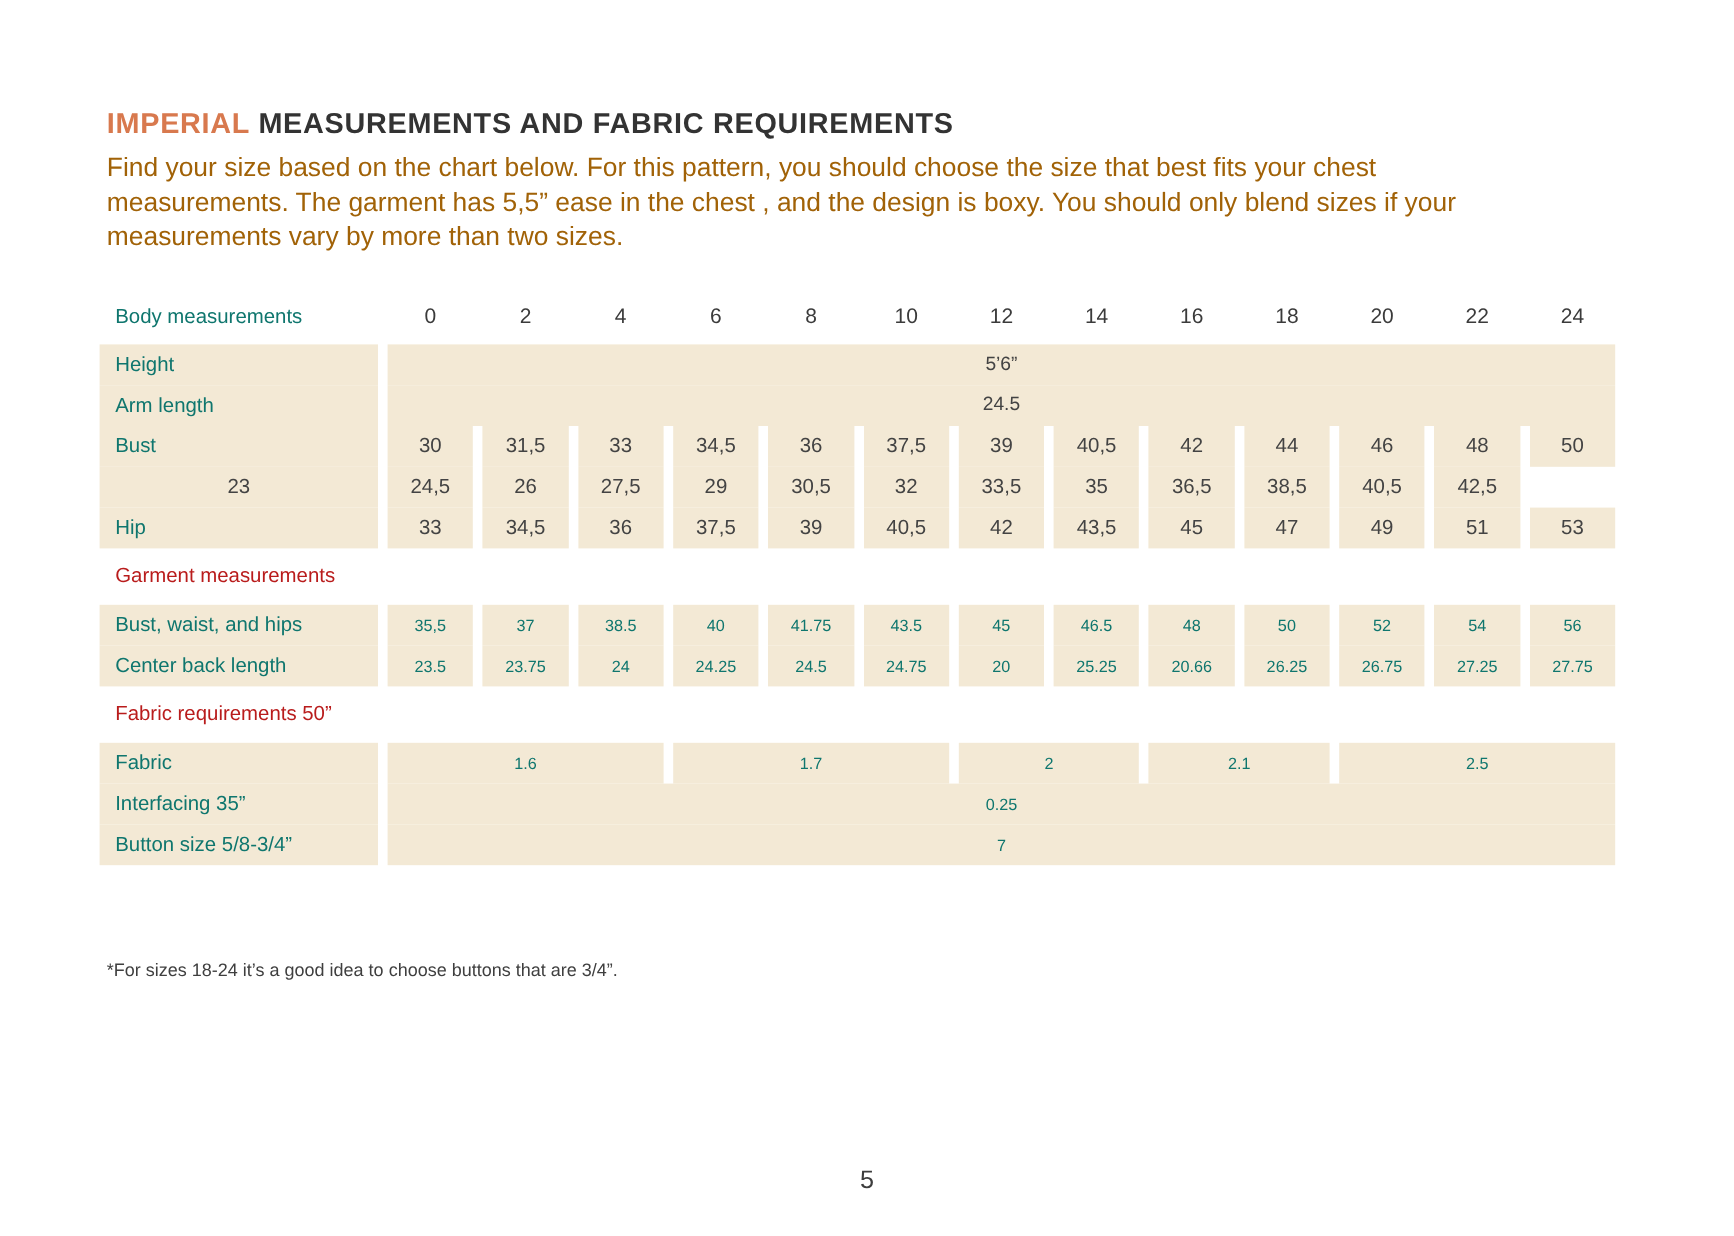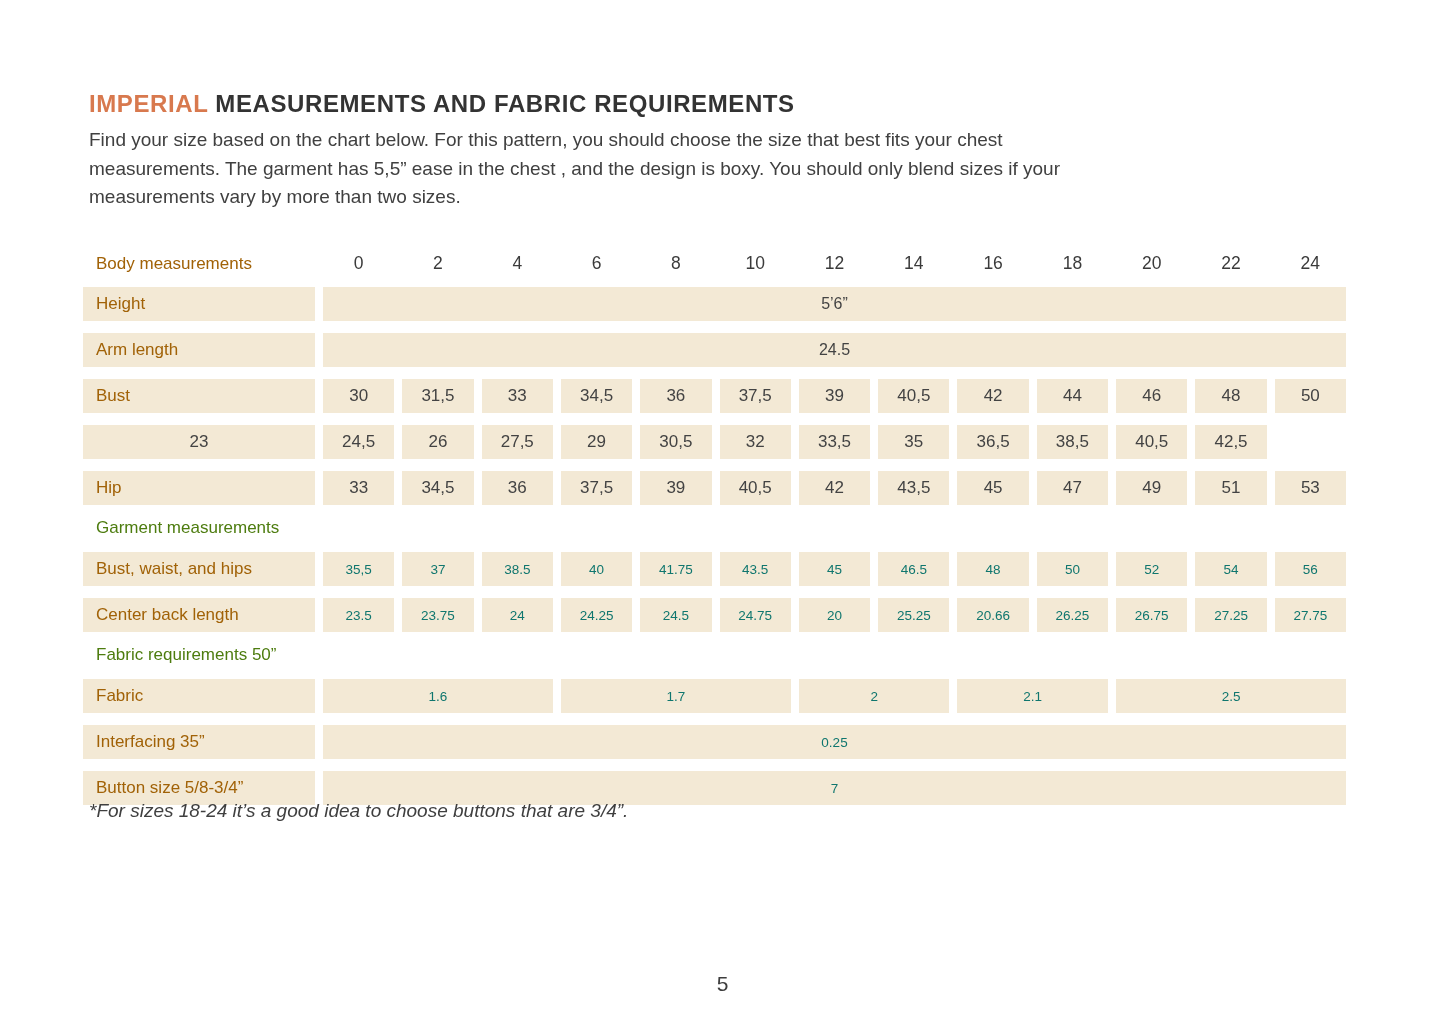--- a/index.html
+++ b/index.html
@@ -16,58 +16,58 @@
     overflow:hidden;
   }
   .page-title{
     position:absolute;left:89px;top:90px;
     font-size:24px;font-weight:700;letter-spacing:0.6px;color:#333333;
     white-space:nowrap;
   }
   .page-title .accent{color:var(--accent);}
   .intro{
     position:absolute;left:89px;top:126px;
-    font-size:19px;line-height:28.5px;color:#404040;
+    font-size:22px;line-height:28.5px;color:#a16207;
     white-space:pre-line;width:1230px;
   }
   .size-table{
     position:absolute;left:83px;top:249px;width:1263px;
   }
   .t-row{
     display:grid;
     grid-template-columns:232px repeat(13,1fr);
     column-gap:8px;
     height:34px;
-    margin-bottom:12px;
+    margin-bottom:0;
   }
   .t-row.header{height:29px;margin-bottom:9px;}
   .t-row.section{display:block;height:22px;margin:13px 0 12px;}
   .label-cell{
     background:var(--beige);
     display:flex;align-items:center;
     padding-left:13px;
-    font-size:17px;color:#a16207;
+    font-size:17px;color:#0f766e;
     white-space:nowrap;
   }
   .t-row.header .label-cell{background:none;}
   .section-label{
-    font-size:17px;color:#4d7c0f;padding-left:13px;
+    font-size:17px;color:#b91c1c;padding-left:13px;
   }
   .val-cell{
     background:var(--beige);
     display:flex;align-items:center;justify-content:center;
     color:#434343;
   }
   .t-row.header .val-cell{background:none;font-size:17.5px;color:#3b3b3b;}
   .sz-lg .val-cell{font-size:17px;}
   .sz-md .val-cell{font-size:16px;}
   .sz-sm .val-cell{font-size:13.5px;color:#0f766e;}
   .footnote{
     position:absolute;left:89px;top:800px;
-    font-size:19px;color:#3f3f3f;font-style:italic;
+    font-size:15px;color:#3f3f3f;
   }
   .page-number{
     position:absolute;left:0;top:972px;width:100%;
     text-align:center;font-size:21px;color:#3d3d3d;
   }
 </style>
 </head>
 <body>
 
 <h1 class="page-title"><span class="accent">IMPERIAL</span><span> MEASUREMENTS AND FABRIC REQUIREMENTS</span></h1>

